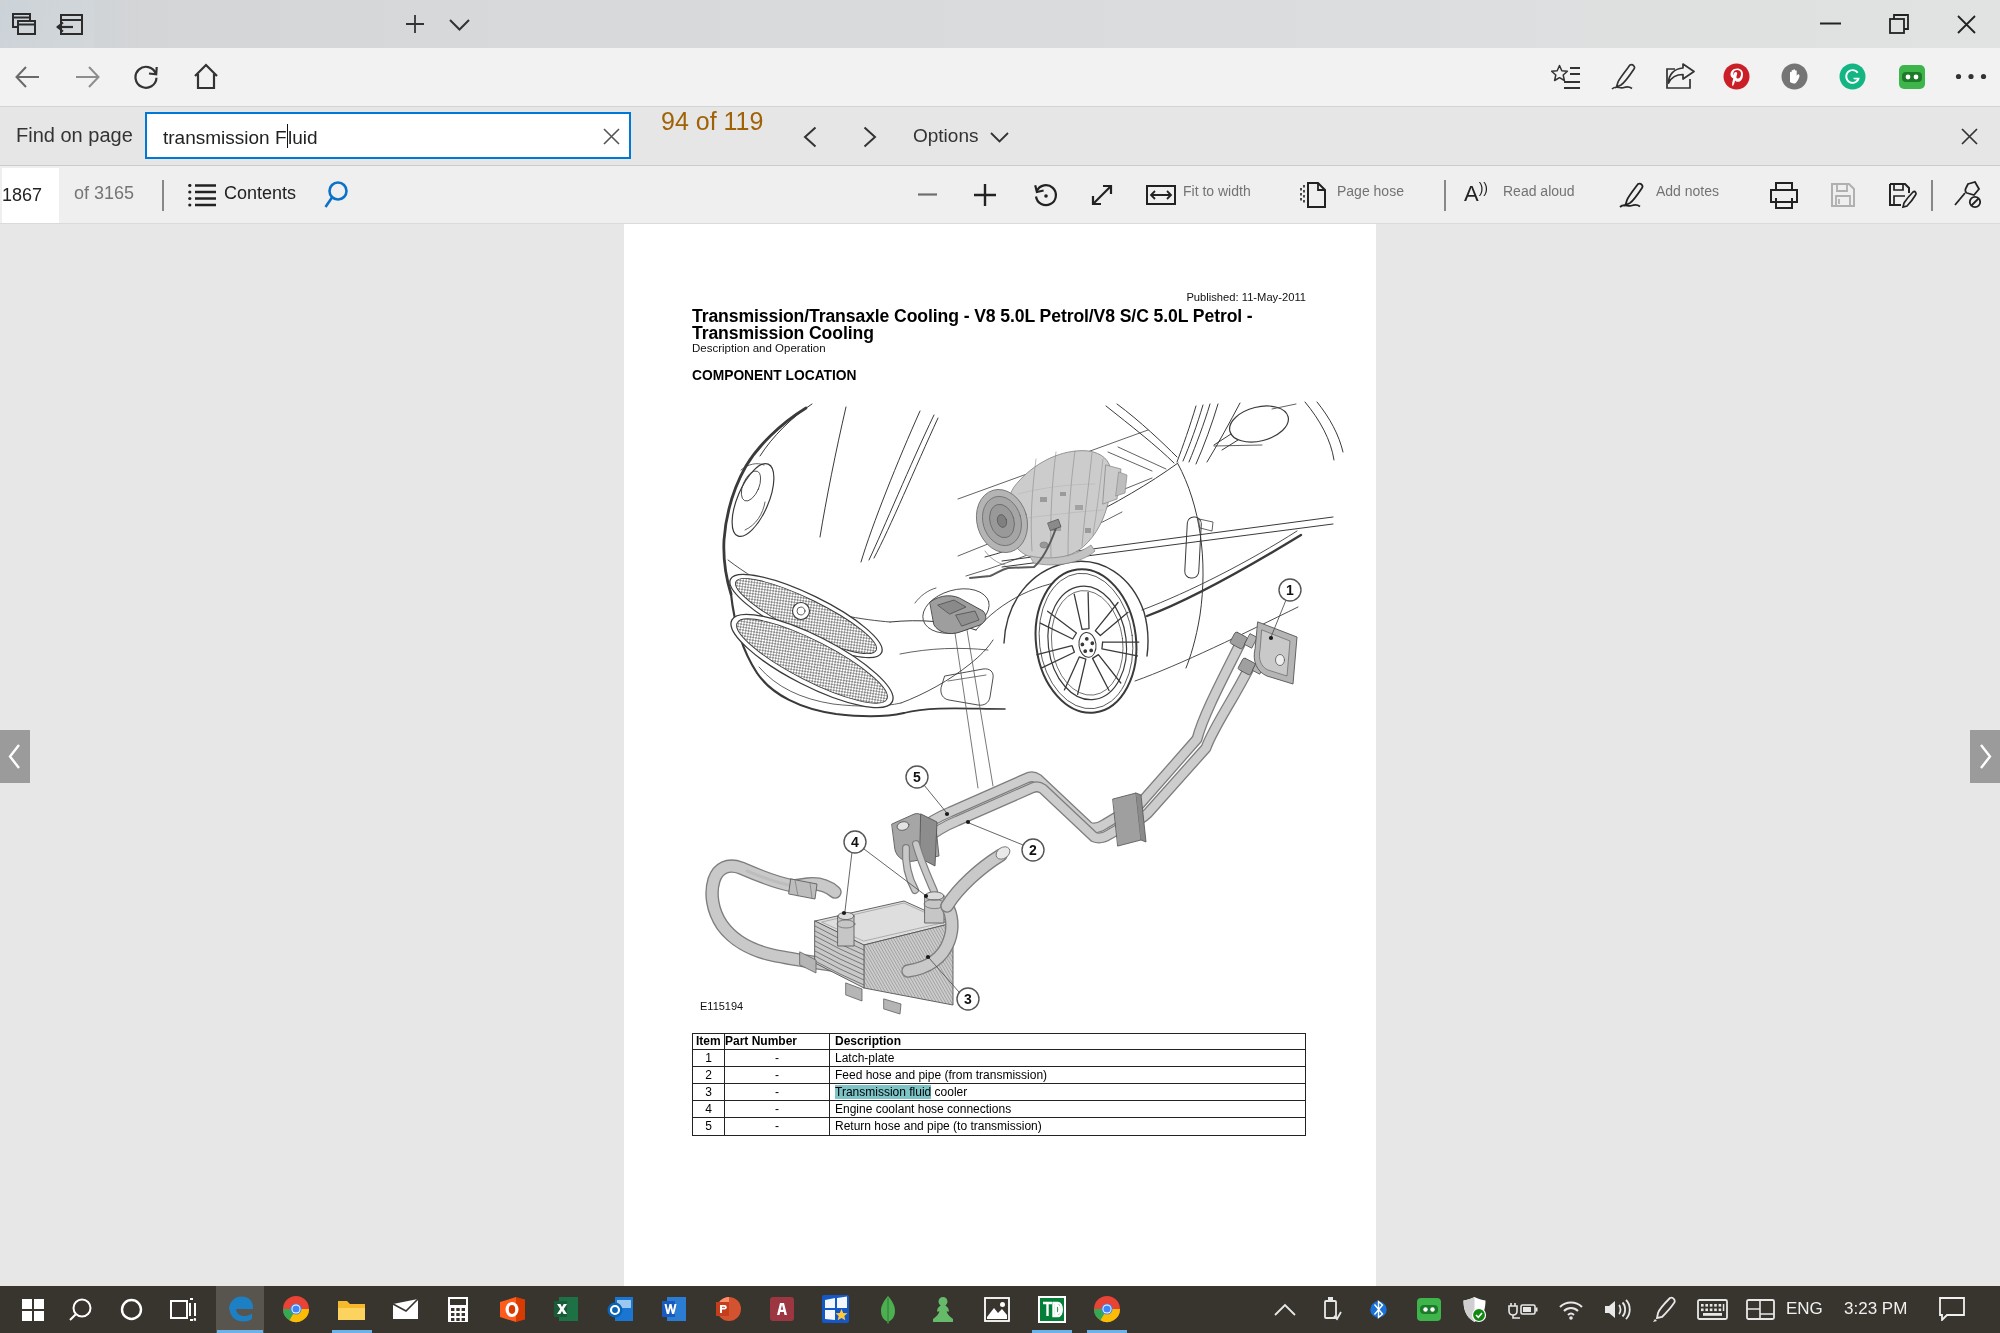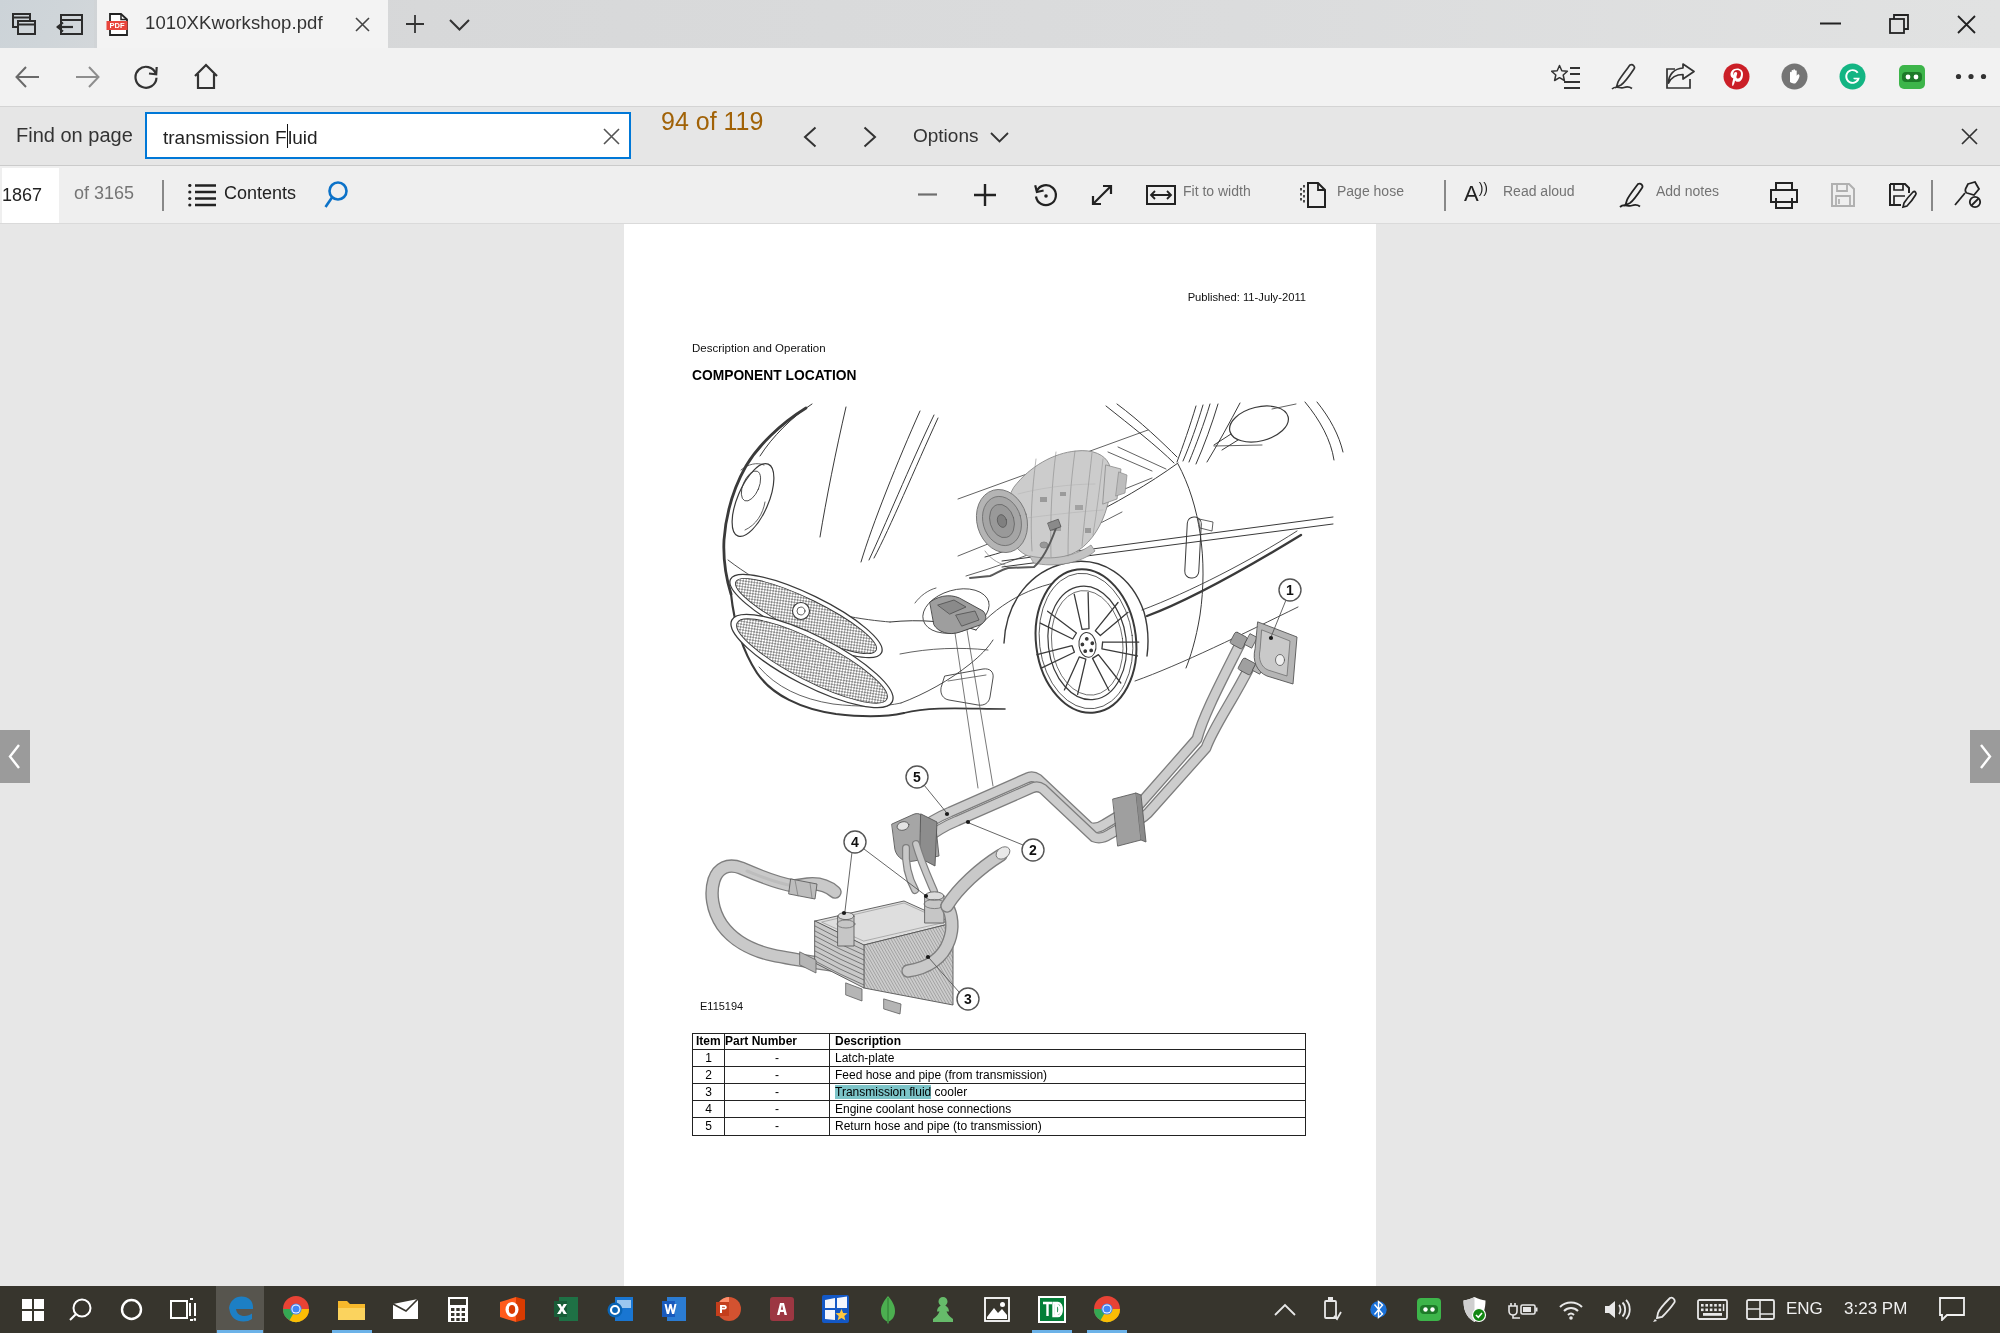--- a/index.html
+++ b/index.html
@@ -35,32 +35,20 @@
       </g>
     </svg>
   <svg class="ic" style="left:56px;top:14px" width="27" height="21" viewBox="0 0 27 21">
       <g fill="none" stroke="#2c2c2c" stroke-width="2">
         <rect x="5" y="1" width="21" height="19"></rect>
         <path d="M5 6 L26 6"></path>
         <path d="M1 13 L17 13" stroke-width="2.2"></path>
         <path d="M7 8.5 L1.5 13 L7 17.5" fill="none"></path>
       </g>
     </svg>
-  <div id="tab">
-    <svg class="ic" style="left:9px;top:13px" width="24" height="23" viewBox="0 0 24 23">
-        <path d="M4 1 L15 1 L21 6.5 L21 22 L4 22 Z" fill="#fff" stroke="#222" stroke-width="1.8"></path>
-        <path d="M15 1 L15 6.5 L21 6.5" fill="none" stroke="#222" stroke-width="1.5"></path>
-        <rect x="0.5" y="8" width="21" height="9" fill="#e8453c"></rect>
-        <text x="11" y="15.3" font-size="7.5" font-weight="bold" fill="#fff" text-anchor="middle" font-family="Liberation Sans">PDF</text>
-      </svg>
-    <div id="tabtitle">1010XKworkshop.pdf</div>
-    <svg class="ic" style="left:258px;top:17px" width="15" height="15" viewBox="0 0 15 15">
-        <path d="M1 1 L14 14 M14 1 L1 14" stroke="#444" stroke-width="1.6"></path>
-      </svg>
-  </div>
   <svg class="ic" style="left:405px;top:14px" width="20" height="20" viewBox="0 0 20 20">
       <path d="M10 1 L10 19 M1 10 L19 10" stroke="#333" stroke-width="1.8"></path>
     </svg>
   <svg class="ic" style="left:449px;top:19px" width="21" height="12" viewBox="0 0 21 12">
       <path d="M1 1 L10.5 10.5 L20 1" fill="none" stroke="#333" stroke-width="2"></path>
     </svg>
   <svg class="ic" style="left:1820px;top:22px" width="21" height="3" viewBox="0 0 21 3">
       <path d="M0 1.5 L21 1.5" stroke="#222" stroke-width="2"></path>
     </svg>
   <svg class="ic" style="left:1889px;top:14px" width="20" height="20" viewBox="0 0 20 20">
@@ -225,21 +213,22 @@
   <svg class="ic" style="left:1952px;top:15px" width="30" height="28" viewBox="0 0 30 28">
       <path d="M16 3 L23 1 L27 8 L22 14 L15 12 C 13.5 11.5 13 9.5 13.7 7.5 Z" fill="none" stroke="#222" stroke-width="1.8"></path>
       <path d="M13 12 L3 24" stroke="#222" stroke-width="1.8"></path>
       <circle cx="23" cy="21" r="5.2" fill="none" stroke="#222" stroke-width="1.8"></circle>
       <path d="M19.5 24.5 L26.5 17.5" stroke="#222" stroke-width="1.8"></path>
     </svg>
 </div>
 
 <div id="content">
   <div id="page">
-    <div style="position:absolute;right:70px;top:67px;font-size:11.2px;color:#111">Published: 11-July-2011</div>
+    <div style="position:absolute;right:70px;top:67px;font-size:11.2px;color:#111">Published: 11-May-2011</div>
+    <div style="position:absolute;left:68px;top:84px;font-size:17.6px;font-weight:bold;color:#000;line-height:17.4px;letter-spacing:-0.1px">Transmission/Transaxle Cooling - V8 5.0L Petrol/V8 S/C 5.0L Petrol -<br>Transmission Cooling</div>
     <div style="position:absolute;left:68px;top:118px;font-size:11.5px;color:#111">Description and Operation</div>
     <div style="position:absolute;left:68px;top:144px;font-size:13.8px;font-weight:bold;color:#000">COMPONENT LOCATION</div>
 
 <svg style="position:absolute;left:0;top:0" width="752" height="1062" viewBox="0 0 752 1062">
 <defs>
 <pattern id="xh" width="4" height="4" patternUnits="userSpaceOnUse" patternTransform="rotate(27)">
             <path d="M0 0 L4 4 M4 0 L0 4" stroke="#404040" stroke-width="0.6"></path>
           </pattern>
 <pattern id="dg" width="2.6" height="2.6" patternUnits="userSpaceOnUse" patternTransform="rotate(-30)">
             <rect width="2.6" height="2.6" fill="#cccccc"></rect>

